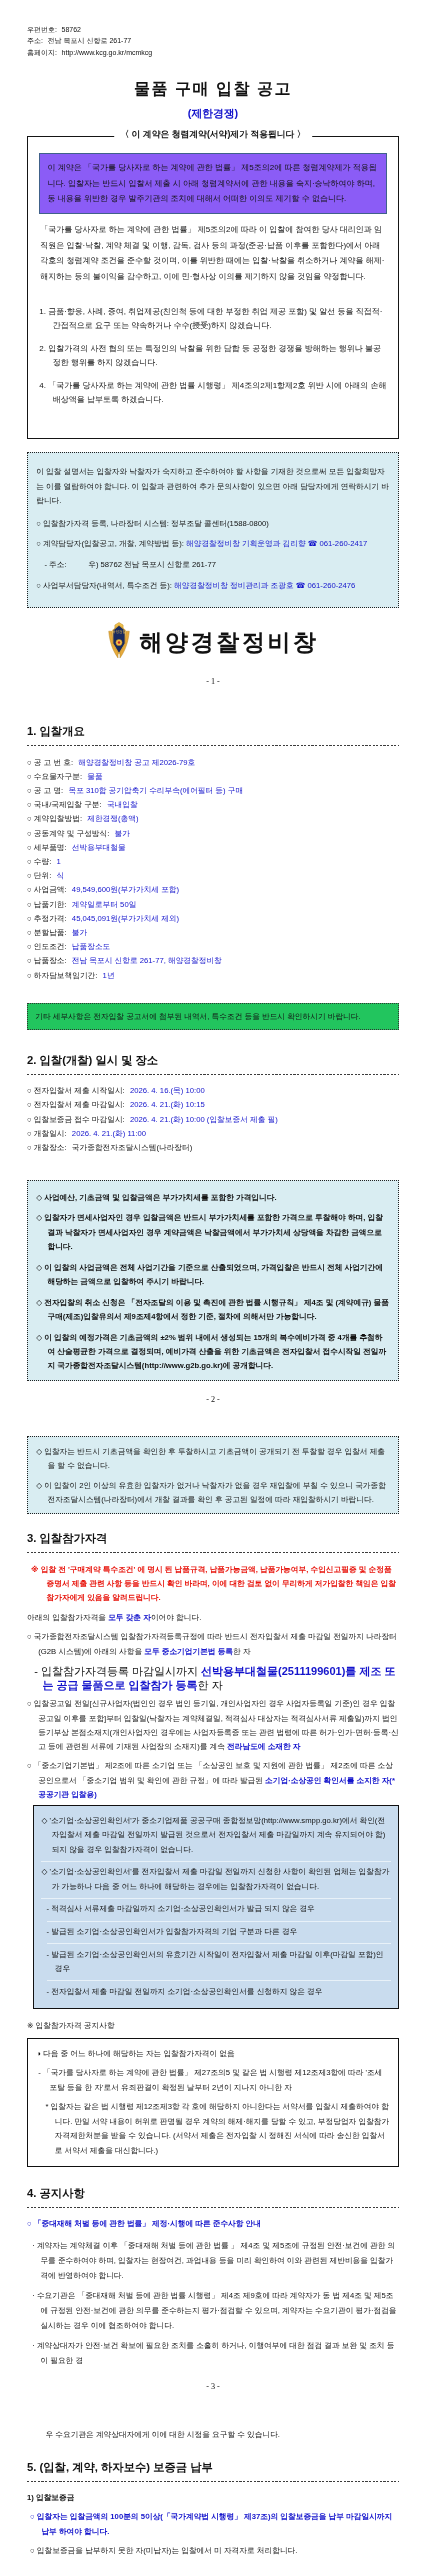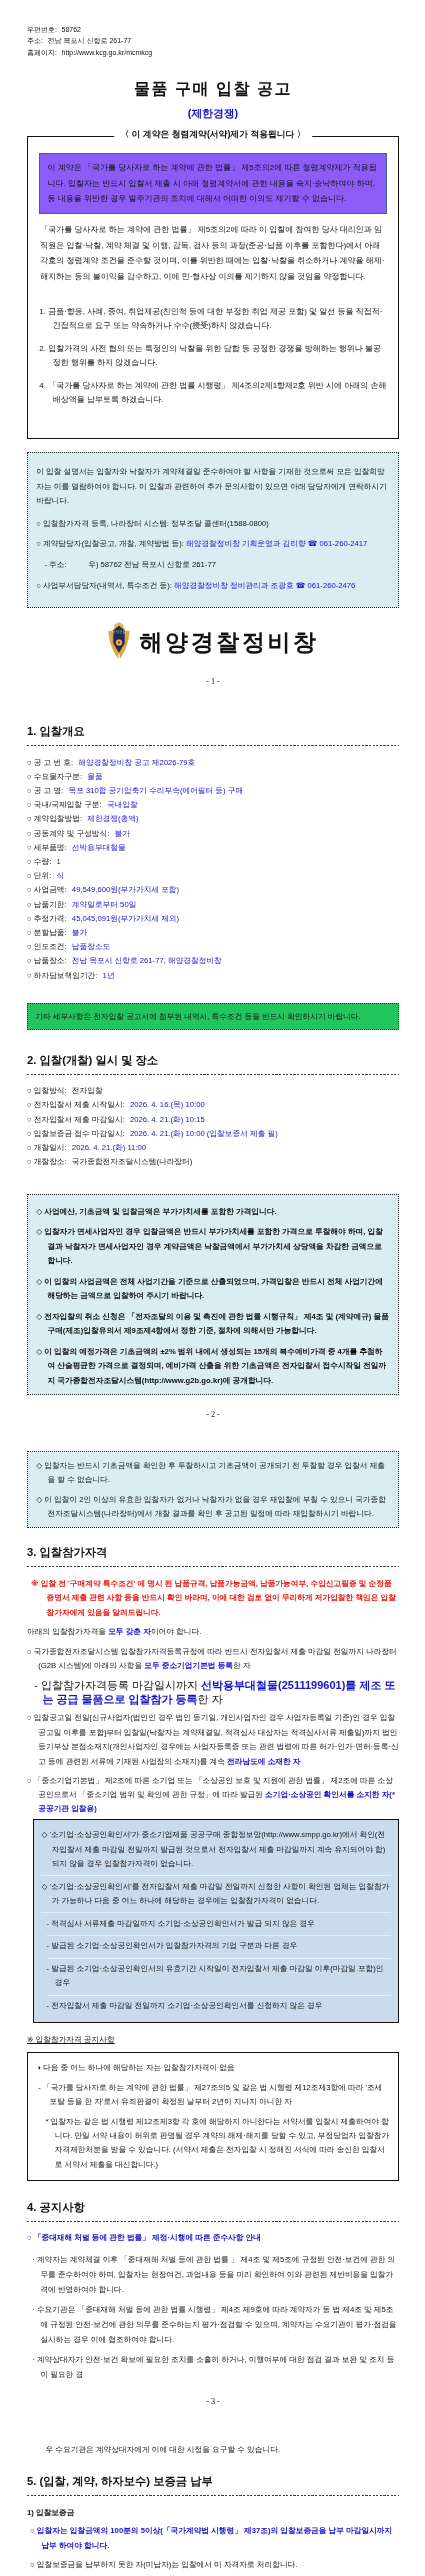--- a/index.html
+++ b/index.html
@@ -75,21 +75,21 @@
   <div class="boxA">
     <div class="cap">〈 이 계약은 청렴계약(서약)제가 적용됩니다 〉</div>
     <div class="noticeblue">이 계약은 「국가를 당사자로 하는 계약에 관한 법률」 제5조의2에 따른 청렴계약제가 적용됩니다. 입찰자는 반드시 입찰서 제출 시 아래 청렴계약서에 관한 내용을 숙지·승낙하여야 하며, 동 내용을 위반한 경우 발주기관의 조치에 대해서 어떠한 이의도 제기할 수 없습니다.</div>
     <p class="pledge">「국가를 당사자로 하는 계약에 관한 법률」 제5조의2에 따라 이 입찰에 참여한 당사 대리인과 임직원은 입찰·낙찰, 계약 체결 및 이행, 감독, 검사 등의 과정(준공·납품 이후를 포함한다)에서 아래 각호의 청렴계약 조건을 준수할 것이며, 이를 위반한 때에는 입찰·낙찰을 취소하거나 계약을 해제·해지하는 등의 불이익을 감수하고, 이에 민·형사상 이의를 제기하지 않을 것임을 약정합니다.</p>
     <p class="pnum first">1. 금품·향응, 사례, 증여, 취업제공(친인척 등에 대한 부정한 취업 제공 포함) 및 알선 등을 직접적·간접적으로 요구 또는 약속하거나 수수(授受)하지 않겠습니다.</p>
     <p class="pnum">2. 입찰가격의 사전 협의 또는 특정인의 낙찰을 위한 담합 등 공정한 경쟁을 방해하는 행위나 불공정한 행위를 하지 않겠습니다.</p>
     <p class="pnum">4. 「국가를 당사자로 하는 계약에 관한 법률 시행령」 제4조의2제1항제2호 위반 시에 아래의 손해배상액을 납부토록 하겠습니다.</p>
   </div>
 
   <div class="dotbox">
-    <p style="margin-bottom:8.2px;">이 입찰 설명서는 입찰자와 낙찰자가 계약체결일 준수하여야 할 사항을 기재한 것으로써 모든 입찰희망자는 이를 열람하여야 합니다. 이 입찰과 관련하여 추가 문의사항이 있으면 아래 담당자에게 연락하시기 바랍니다.</p>
+    <p style="margin-bottom:8.2px;">이 입찰 설명서는 입찰자와 낙찰자가 숙지하고 준수하여야 할 사항을 기재한 것으로써 모든 입찰희망자는 이를 열람하여야 합니다. 이 입찰과 관련하여 추가 문의사항이 있으면 아래 담당자에게 연락하시기 바랍니다.</p>
     <p>○ 입찰참가자격 등록, 나라장터 시스템: 정부조달 콜센터(1588-0800)</p>
     <p><span>○ 계약담당자(입찰공고, 개찰, 계약방법 등):</span> <span class="blue">해양경찰정비창 기획운영과 김리향 ☎ 061-260-2417</span></p>
     <p class="ind1"><span>- 주소:</span><span class="gap">우) 58762 전남 목포시 신항로 261-77</span></p>
     <p><span>○ 사업부서담당자(내역서, 특수조건 등):</span> <span class="blue">해양경찰정비창 정비관리과 조광호 ☎ 061-260-2476</span></p>
   </div>
 
   <div class="logo-row">
     <svg width="24" height="41" viewBox="0 0 46 80" aria-hidden="true">
       <path d="M3 18 C5 40 11 56 21 70 L21 52 C13 42 9 30 9 18 Z" fill="#e7a93b" stroke="#b98a24" stroke-width="1"></path>
       <path d="M43 18 C41 40 35 56 25 70 L25 52 C33 42 37 30 37 18 Z" fill="#e7a93b" stroke="#b98a24" stroke-width="1"></path>
@@ -121,21 +121,20 @@
   <p class="oline"><span>○ 추정가격:</span><span class="val blue">45,045,091원(부가가치세 제외)</span></p>
   <p class="oline"><span>○ 분할납품:</span><span class="val blue">불가</span></p>
   <p class="oline"><span>○ 인도조건:</span><span class="val blue">납품장소도</span></p>
   <p class="oline"><span>○ 납품장소:</span><span class="val blue">전남 목포시 신항로 261-77, 해양경찰정비창</span></p>
   <p class="oline"><span>○ 하자담보책임기간:</span><span class="val blue">1년</span></p>
 
   <div class="graybox">기타 세부사항은 전자입찰 공고서에 첨부된 내역서, 특수조건 등을 반드시 확인하시기 바랍니다.</div>
 
   <h2 class="sec-h">2. 입찰(개찰) 일시 및 장소</h2>
   <div class="dash"></div>
-  <p class="oline"><span>○ 입찰방식:</span><span class="val">전자입찰</span></p>
   <p class="oline"><span>○ 전자입찰서 제출 시작일시:</span><span class="val blue">2026. 4. 16.(목) 10:00</span></p>
   <p class="oline"><span>○ 전자입찰서 제출 마감일시:</span><span class="val blue">2026. 4. 21.(화) 10:15</span></p>
   <p class="oline"><span>○ 입찰보증금 접수 마감일시:</span><span class="val blue">2026. 4. 21.(화) 10:00 (입찰보증서 제출 필)</span></p>
   <p class="oline"><span>○ 개찰일시:</span><span class="val blue">2026. 4. 21.(화) 11:00</span></p>
   <p class="oline"><span>○ 개찰장소:</span><span class="val">국가종합전자조달시스템(나라장터)</span></p>
 
   <div class="dotbox" style="margin-top:25px;padding:9.3px 8.2px 6.2px;font-weight:bold;">
     <p class="hang" style="margin:0 0 6.2px;">◇ 사업예산, 기초금액 및 입찰금액은 부가가치세를 포함한 가격입니다.</p>
     <p class="hang" style="margin:0 0 6.2px;">◇ 입찰자가 면세사업자인 경우 입찰금액은 반드시 부가가치세를 포함한 가격으로 투찰해야 하며, 입찰결과 낙찰자가 면세사업자인 경우 계약금액은 낙찰금액에서 부가가치세 상당액을 차감한 금액으로 합니다.</p>
     <p class="hang" style="margin:0 0 6.2px;">◇ 이 입찰의 사업금액은 전체 사업기간을 기준으로 산출되었으며, 가격입찰은 반드시 전체 사업기간에 해당하는 금액으로 입찰하여 주시기 바랍니다.</p>
@@ -162,21 +161,21 @@
 
   <div class="bluebox">
     <p class="bd">◇ '소기업·소상공인확인서'가 중소기업제품 공공구매 종합정보망(http://www.smpp.go.kr)에서 확인(전자입찰서 제출 마감일 전일까지 발급된 것으로서 전자입찰서 제출 마감일까지 계속 유지되어야 함)되지 않을 경우 입찰참가자격이 없습니다.</p>
     <p class="bd">◇ '소기업·소상공인확인서'를 전자입찰서 제출 마감일 전일까지 신청한 사항이 확인된 업체는 입찰참가가 가능하나 다음 중 어느 하나에 해당하는 경우에는 입찰참가자격이 없습니다.</p>
     <p class="bs">- 적격심사 서류제출 마감일까지 소기업·소상공인확인서가 발급 되지 않은 경우</p>
     <p class="bs">- 발급된 소기업·소상공인확인서가 입찰참가자격의 기업 구분과 다른 경우</p>
     <p class="bs">- 발급된 소기업·소상공인확인서의 유효기간 시작일이 전자입찰서 제출 마감일 이후(마감일 포함)인 경우</p>
     <p class="bs last">- 전자입찰서 제출 마감일 전일까지 소기업·소상공인확인서를 신청하지 않은 경우</p>
   </div>
 
-  <p class="oline" style="margin:0 0 0;text-decoration:underline;">※ 입찰참가자격 공지사항</p>
+  <p class="oline" style="margin:0 0 0;">※ 입찰참가자격 공지사항</p>
   <div class="whitebox">
     <p>◑ 다음 중 어느 하나에 해당하는 자는 입찰참가자격이 없음</p>
     <p class="hang" style="margin:0 0 5.2px 2.1px;">- 「국가를 당사자로 하는 계약에 관한 법률」 제27조의5 및 같은 법 시행령 제12조제3항에 따라 '조세포탈 등을 한 자'로서 유죄판결이 확정된 날부터 2년이 지나지 아니한 자</p>
     <p class="hang" style="margin:0 0 0 9.3px;padding-left:9.3px;text-indent:-9.3px;">* 입찰자는 같은 법 시행령 제12조제3항 각 호에 해당하지 아니한다는 서약서를 입찰시 제출하여야 합니다. 만일 서약 내용이 허위로 판명될 경우 계약의 해제·해지를 당할 수 있고, 부정당업자 입찰참가자격제한처분을 받을 수 있습니다. (서약서 제출은 전자입찰 시 정해진 서식에 따라 송신한 입찰서로 서약서 제출을 대신합니다.)</p>
   </div>
 
   <h2 class="sec-h" style="margin-top:18.5px;">4. 공지사항</h2>
   <div class="dash"></div>
   <p class="hang bblue" style="margin-bottom:6.2px;">○ 「중대재해 처벌 등에 관한 법률」 제정·시행에 따른 준수사항 안내</p>
   <p class="bullet">· 계약자는 계약체결 이후 「중대재해 처벌 등에 관한 법률 」 제4조 및 제5조에 규정된 안전·보건에 관한 의무를 준수하여야 하며, 입찰자는 현장여건, 과업내용 등을 미리 확인하여 이와 관련된 제반비용을 입찰가격에 반영하여야 합니다.</p>

